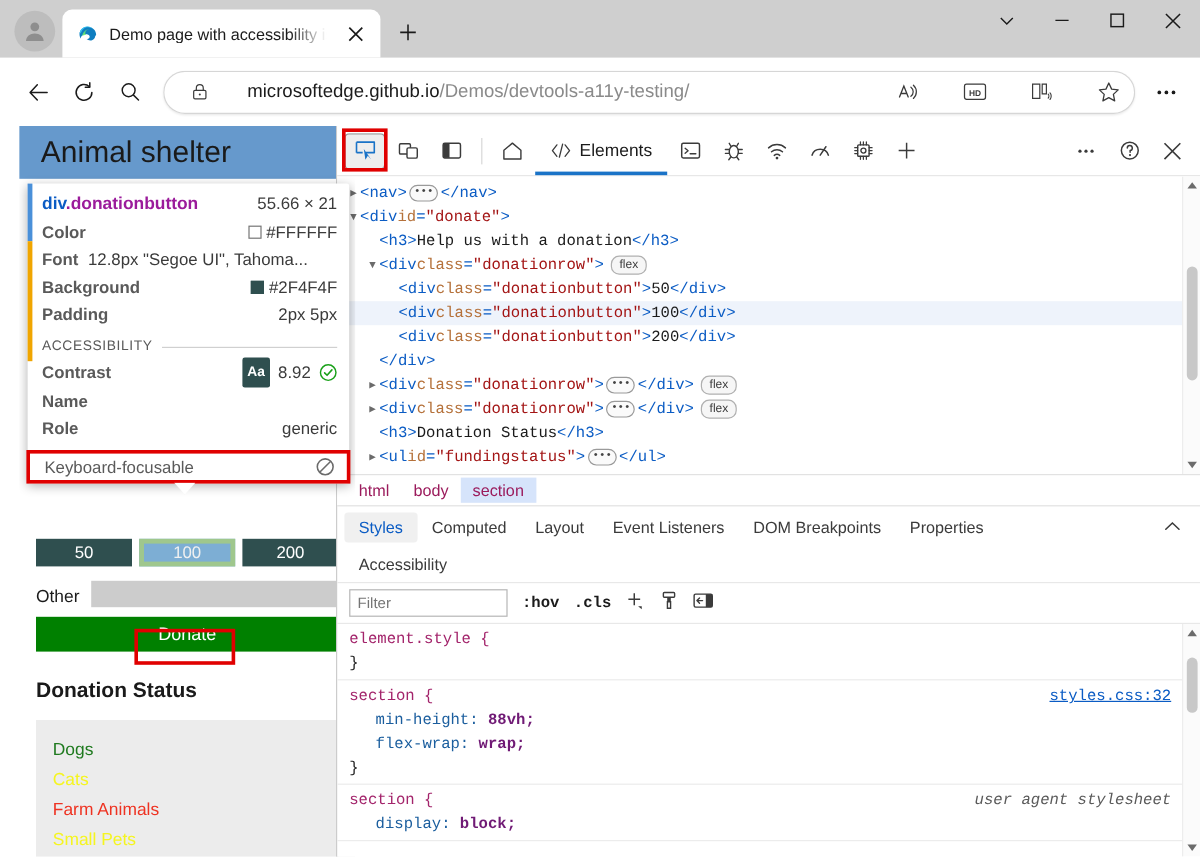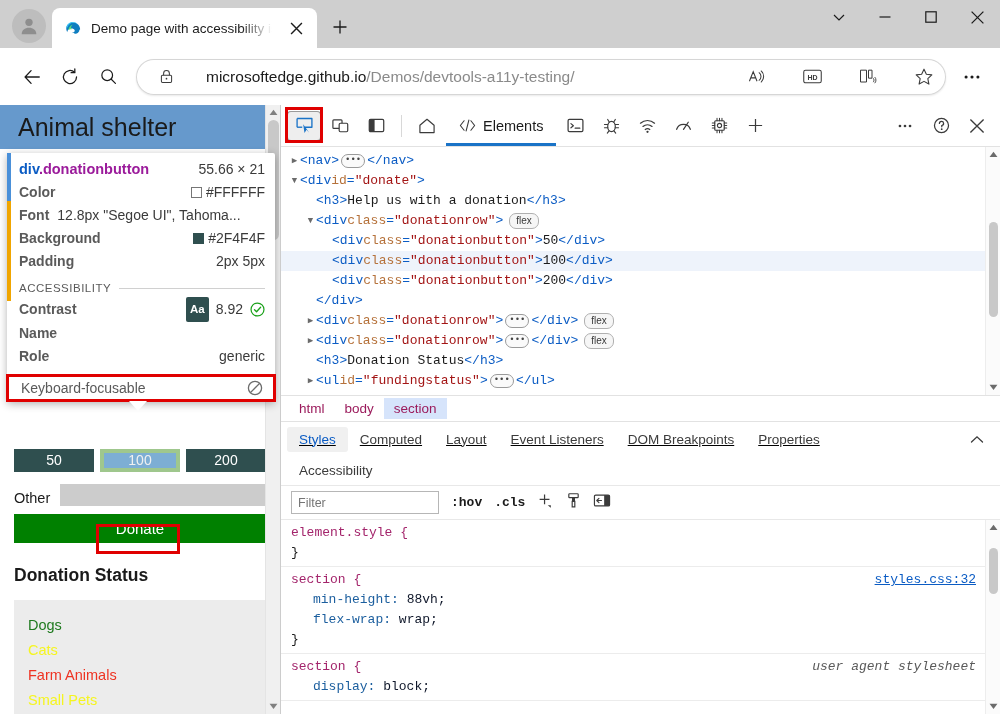--- a/index.html
+++ b/index.html
@@ -53,21 +53,21 @@
   .url { font-size: 15.5px; color: #8a8a8a; white-space: nowrap; flex: 1 1 auto; }
   .url b { color: #1b1b1b; font-weight: 400; }
   .omni-icon { width: 32px; height: 32px; display:flex; align-items:center; justify-content:center; border-radius:4px; flex:0 0 32px;}
   .ellipsis-btn { width: 36px; height: 36px; display:flex; align-items:center; justify-content:center; margin-left: 6px; flex:0 0 36px;}
 
   
   .content { position: absolute; top: 105px; left: 0; width: 1000px; height: 609px; background:#fff; }
 
   
   .page-pane {
-    position: absolute; left: 0; top: 0; width: 280px; height: 609px;
+    position: absolute; left: 16px; top: 0; width: 280px; height: 609px;
     background: #ffffff; overflow: hidden;
   }
   .page-header {
     background: #6699cc; height: 44px; display: flex; align-items: center;
     padding-left: 18px;
   }
   .page-header h1 {
     margin: 0; font-size: 25px; font-weight: 400; color: #1a1a1a;
     font-family: "Liberation Sans", sans-serif;
   }
@@ -209,39 +209,39 @@
   .crumbs {
     height: 26px; display:flex; align-items:center; gap:0;
     border-top:1px solid #e2e2e2; background:#ffffff; padding-left: 8px;
     font-family: "Liberation Sans", sans-serif;
   }
   .crumb { font-size: 13.5px; color:#9b1b5c; padding: 3px 10px; }
   .crumb.active { background:#d6e4fb; }
 
   
   .styles-pane { flex:1 1 auto; display:flex; flex-direction:column; border-top:1px solid #e2e2e2; position:relative; overflow:hidden;}
-  .st-tabs { display:flex; align-items:center; height:34px; padding: 0 6px; position:relative;text-decoration:underline; }
+  .st-tabs { display:flex; align-items:center; height:34px; padding: 0 6px; position:relative; }
   .st-tab { font-size:13.5px; color:#3b3b3b; padding: 5px 12px; border-radius:3px; }
   .st-tab.active { background:#f0f0f0; color:#0b5cc4; }
   .st-tabs2 { display:flex; align-items:center; height:30px; padding: 0 6px; border-bottom:1px solid #e8e8e8;}
   .st-toolbar { height:34px; display:flex; align-items:center; gap: 12px; padding: 0 10px; border-bottom:1px solid #e8e8e8;}
   .filter-input {
-    width: 148px; height: 23px; border:1px solid #b6b6b6; background:#fff;
+    width: 132px; height: 23px; border:1px solid #b6b6b6; background:#fff;
     font-size:12.5px; color:#0f172a; padding: 0 6px; line-height:21px;
     font-family: "Liberation Sans", sans-serif;
   }
   .st-pseudo { font-family:"Liberation Mono", monospace; font-size:13px; color:#1b1b1b; font-weight:bold; }
   .css-body {
     flex:1 1 auto; overflow:hidden; font-family:"Liberation Mono", monospace;
     font-size: 13px; line-height: 20px; color:#1b1b1b; position:relative;
   }
   .css-rule { padding: 3px 0 3px 10px; border-bottom:1px solid #ececec; position:relative; }
   .css-sel { color:#a3246b; }
   .css-prop { color:#1b5e9e; padding-left: 22px; }
-  .css-val { color:#0f172a; }
+  .css-val { color:#701a75;font-weight:bold; }
   .css-src { position:absolute; right: 24px; top:3px; color:#0b5cc4; text-decoration:underline; font-size:13px; }
   .css-ua { position:absolute; right: 24px; top:3px; color:#5a5a5a; font-style:italic; font-size:13px; }
   .flexbadge {
     display:inline-block; width:11px; height:11px; vertical-align:-1px; margin-left:4px;
   }
   .css-scroll { position:absolute; right:0; top:0; width:15px; height:100%; background:#fbfbfb; border-left:1px solid #ededed; }
   .css-scroll .arrow { height:15px; display:flex; align-items:center; justify-content:center; }
   .css-scroll .thumb { position:absolute; top:28px; left:3px; width:9px; height:46px; background:#c8c8c8; border-radius:5px; }
   .collapse-caret { position:absolute; right: 16px; top: 8px; }
 </style>

